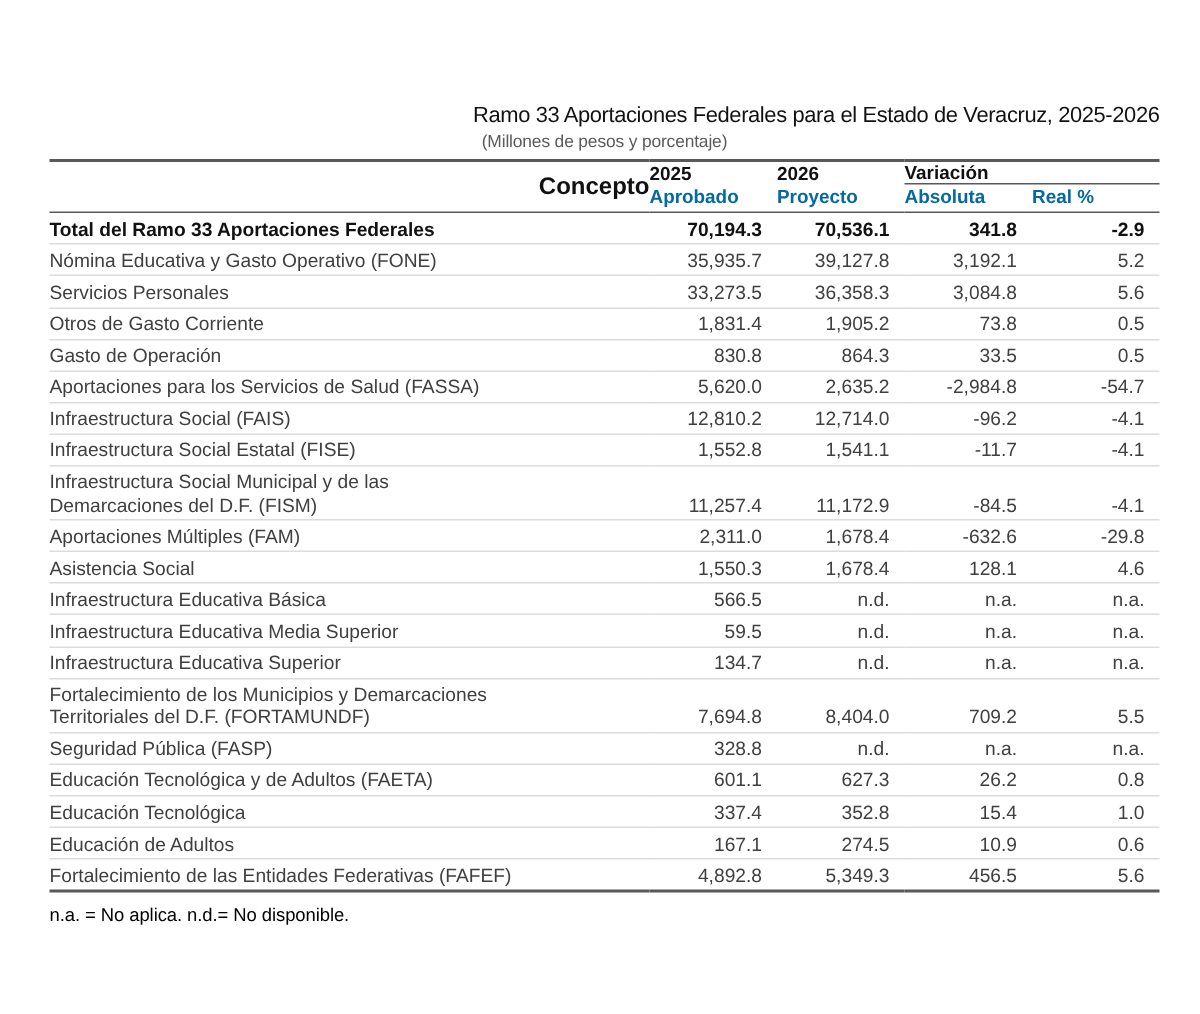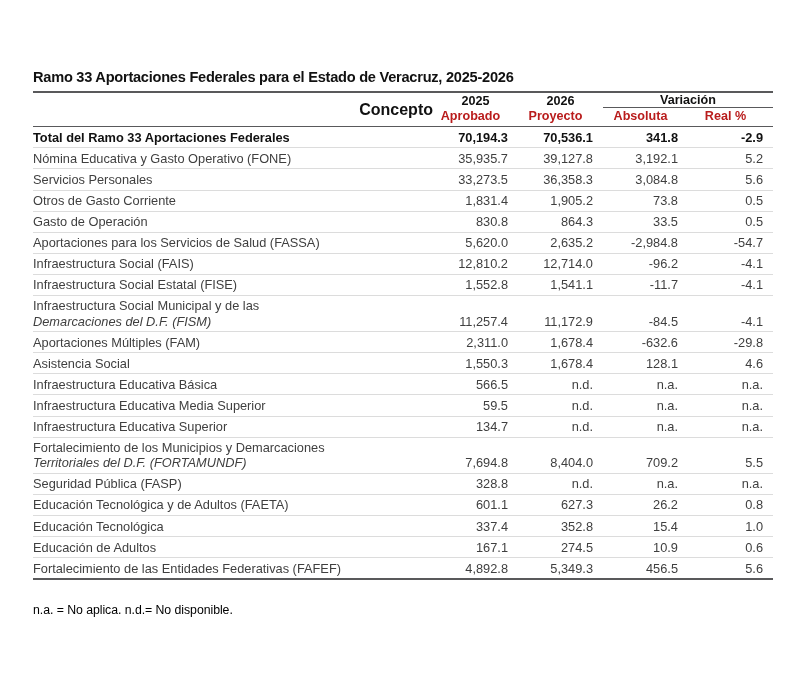--- a/index.html
+++ b/index.html
@@ -34,23 +34,23 @@
   }
 
   
   .table-block {
     position: absolute;
     left: 33px;
     top: 68px;
     width: 740px;
   }
   .table-title {
-    text-align: left;
+    text-align: right;
     font-size: 14.6px;
-    font-weight: bold;
+    font-weight: normal;
     color: #111111;
     letter-spacing: -0.25px;
     white-space: nowrap;
     line-height: 1.25;
   }
   .table-subtitle {
     text-align: center;
     font-size: 11.6px;
     color: #5a5a5a;
     margin-top: 2px;
@@ -65,35 +65,33 @@
   }
   table.fin col.c-concept { width: 400px; }
   table.fin col.c-num     { width: 85px; }
 
   
   thead .hdr-top td {
     padding: 0;
     border-top: 2.2px solid #59595b;
   }
   .hdr-group-cell {
-    text-align: center;
     font-size: 12.6px;
     font-weight: bold;
     color: #111;
     padding: 3px 0 1px 0;
     vertical-align: bottom;
   }
   .hdr-group-cell.with-rule {
     border-bottom: 1.3px solid #59595b;
   }
   .hdr-sub-cell {
-    text-align: center;
     font-size: 12.6px;
     font-weight: bold;
-    color: #b91c1c;
+    color: #0369a1;
     padding: 1px 0 3px 0;
     vertical-align: top;
   }
   .hdr-concept-cell {
     text-align: right;
     font-size: 16px;
     font-weight: bold;
     color: #111;
     vertical-align: middle;
     padding: 0;
@@ -122,21 +120,21 @@
   }
   td.concept { text-align: left; }
   td.num {
     text-align: right;
     padding-right: 10px !important;
     white-space: nowrap;
   }
   .lvl0 { padding-left: 2px; }
   .lvl1 { padding-left: 18px; }
   .lvl2 { padding-left: 36px; }
-  .concept-l2-cont { display: block; font-style: italic; }
+  .concept-l2-cont { display: block; }
 
   tbody tr.data-row.last-row > td {
     border-bottom: 2.2px solid #59595b;
   }
 
   
   .footnotes {
     position: absolute;
     left: 33px;
     top: 601px;
@@ -153,20 +151,21 @@
 </head>
 <body>
 
 <div class="page">
 
 
   <div class="table-block">
 
     <div class="table-title">Ramo 33 Aportaciones Federales para el Estado de Veracruz, 2025-2026</div>
 
+    <div class="table-subtitle">(Millones de pesos y porcentaje)</div>
 
     <table class="fin">
       <colgroup>
         <col class="c-concept">
         <col class="c-num">
         <col class="c-num">
         <col class="c-num">
         <col class="c-num">
       </colgroup>
       <thead>

